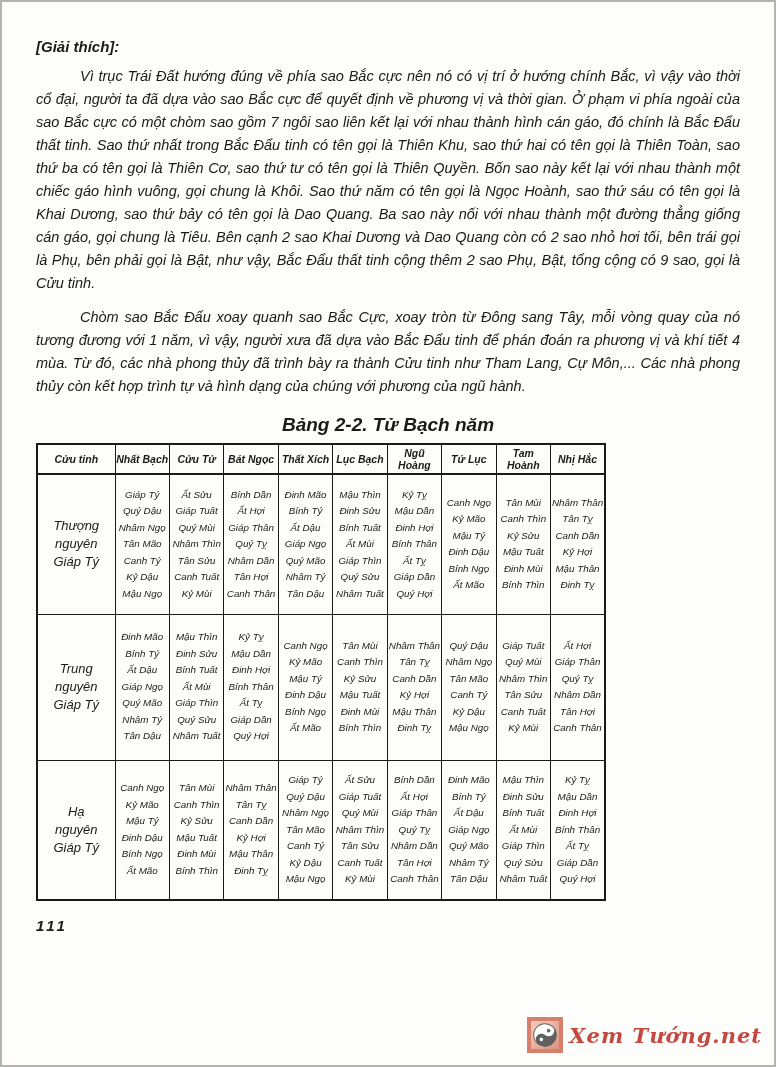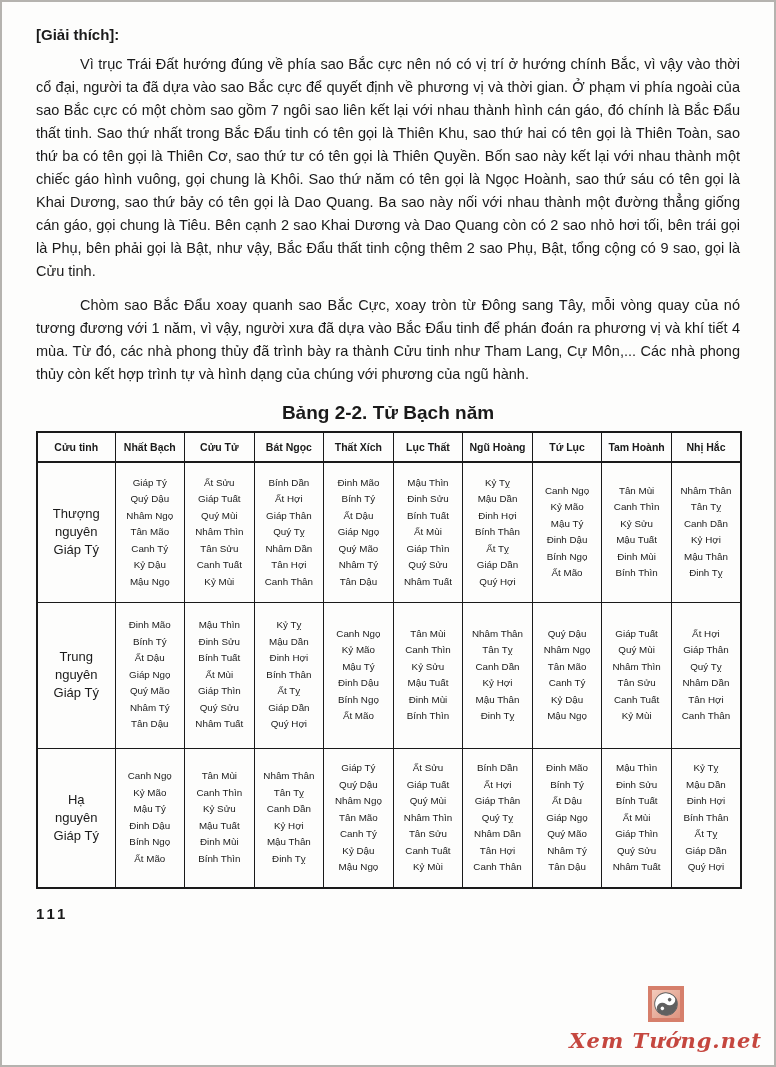--- a/index.html
+++ b/index.html
@@ -7,52 +7,52 @@
     position:relative;
     width:776px;height:1067px;
     margin:0 auto;
     background:#fdfdfc;
     border:2px solid #b5b3af;
     box-sizing:border-box;
     overflow:hidden;
     font-family:"Liberation Sans","DejaVu Sans",sans-serif;
     color:#1a1a1a;
   }
-  .content{padding:20px 34px 0 34px;}
+  .content{padding:32px 34px 0 34px;font-style:italic;}
   .heading{font-size:15px;font-weight:bold;margin:4px 0 10px 0;}
   p.body-par{
     font-size:14.5px;line-height:23px;margin:0 0 11px 0;
     text-align:justify;text-indent:44px;font-weight:500;
   }
   .table-title{
     text-align:center;font-size:19px;font-weight:bold;margin:16px 0 7px 0;
   }
   table.year-table{
-    width:706px;border-collapse:collapse;table-layout:fixed;
+    width:570px;border-collapse:collapse;table-layout:fixed;
     border:2px solid #1a1a1a;
   }
   table.year-table th,table.year-table td{
     border:1px solid #1a1a1a;
     text-align:center;vertical-align:middle;
     padding:1px 0;
   }
   table.year-table thead th{font-size:10.5px;font-weight:bold;height:26px;border-bottom:2px solid #1a1a1a;}
   table.year-table col.c-first{width:78px;}
   table.year-table td{font-size:9.8px;line-height:16.5px;font-weight:500;}
   table.year-table th.rowlabel{font-size:13px;font-weight:normal;line-height:18px;}
   tbody tr:nth-child(1){height:140px;}
   tbody tr:nth-child(2){height:146px;}
   tbody tr:nth-child(3){height:140px;}
   .page-number{
     text-align:left;font-size:15px;font-weight:bold;
     letter-spacing:3px;margin-top:16px;
   }
   .watermark{
     position:absolute;right:12px;bottom:12px;
-    display:flex;align-items:center;gap:6px;flex-direction:column;
+    display:flex;align-items:center;gap:6px;
   }
   .logo-box{
     width:36px;height:36px;flex:0 0 auto;
     background:linear-gradient(135deg,#f3cbbc,#dd9480);
     border:4px solid #d4викор;
     border:4px solid #d67f6b;
     box-sizing:border-box;
     display:flex;align-items:center;justify-content:center;
   }
   .logo-box svg{transform:rotate(40deg);}
@@ -79,21 +79,21 @@
       <colgroup>
         <col class="c-first">
       </colgroup>
       <thead>
           <tr>
             <th>Cửu tinh</th>
             <th>Nhất Bạch</th>
             <th>Cửu Tử</th>
             <th>Bát Ngọc</th>
             <th>Thất Xích</th>
-            <th>Lục Thất</th>
+            <th>Lục Bạch</th>
             <th>Ngũ Hoàng</th>
             <th>Tứ Lục</th>
             <th>Tam Hoành</th>
             <th>Nhị Hắc</th>
           </tr>
         </thead>
       <tbody>
           <tr>
             <th class="rowlabel">
               <div>Thượng</div>

